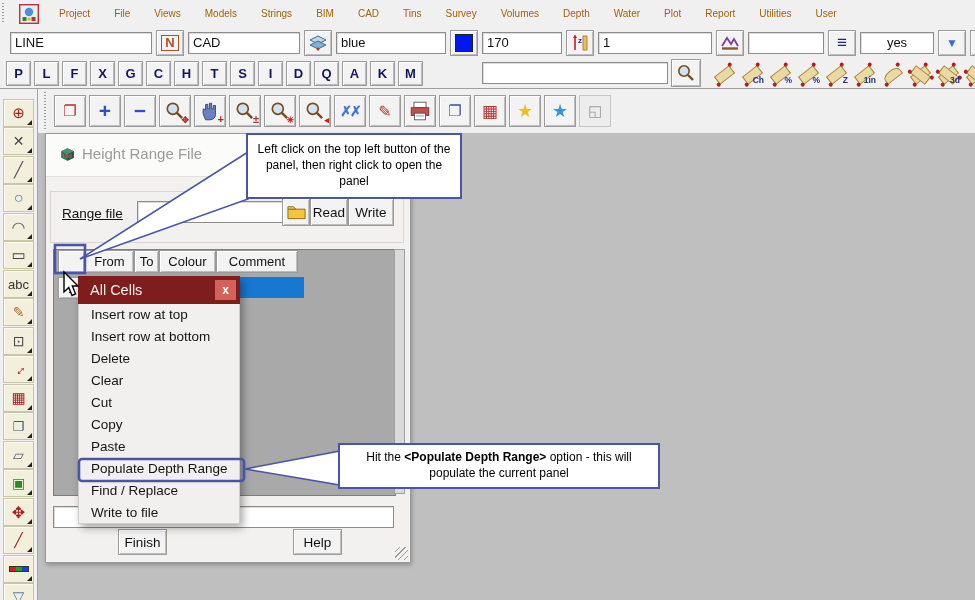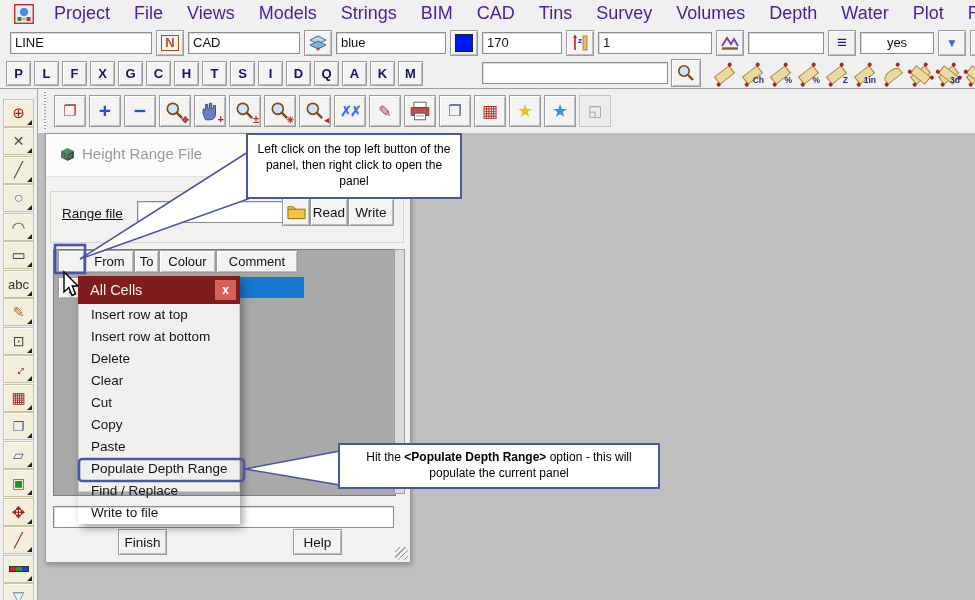--- a/index.html
+++ b/index.html
@@ -11,21 +11,21 @@
 
   
   .raised{background:#f3f3f3;border:1px solid #9b9b9b;box-shadow:inset 1px 1px 0 #ffffff, inset -1px -1px 0 #bdbdbd;}
   .sunken{background:#ffffff;border:1px solid #8c8c8c;box-shadow:inset 1px 1px 0 #dcdcdc;}
   .grip{width:5px;align-self:stretch;margin:3px 2px;background-image:repeating-linear-gradient(to bottom,#9a9a9a 0 1px,transparent 1px 3px);background-size:2px 100%;background-repeat:repeat-y;}
   input{font-family:"Liberation Sans",sans-serif;font-size:13px;color:#111;outline:none;}
 
   
   .menubar{left:0;top:0;width:975px;height:27px;display:flex;align-items:center;border-bottom:1px solid #dcdcdc;}
   .appicon{width:20px;height:20px;margin:0 8px 0 10px;flex:0 0 auto;}
-  .mitem{padding:0 12px;font-size:18px;color:#4c1d95;cursor:default;}
+  .mitem{padding:0 12px;font-size:10px;color:#a16207;cursor:default;}
 
   
   .row2{left:0;top:27px;width:975px;height:31px;display:flex;align-items:center;gap:4px;padding-left:2px;box-sizing:border-box;}
   .fld{height:20px;padding:0 4px;}
   .sbtn{width:26px;height:24px;display:flex;align-items:center;justify-content:center;flex:0 0 auto;font-size:13px;}
 
   
   .row3{left:0;top:58px;width:975px;height:31px;display:flex;align-items:center;gap:3px;padding-left:6px;box-sizing:border-box;border-bottom:1px solid #9f9f9f;}
   .lbt{width:23px;height:23px;display:flex;align-items:center;justify-content:center;font-size:13px;font-weight:bold;color:#15155f;flex:0 0 auto;}
   .rulbtn{width:25px;height:25px;position:relative;flex:0 0 auto;background:transparent;border:none;}
@@ -56,21 +56,21 @@
   .hdr{position:absolute;top:1px;height:21px;display:flex;align-items:center;justify-content:center;font-size:13px;color:#111;}
   .scrollstrip{position:absolute;left:348px;top:115px;width:11px;height:245px;background:#dadada;border:1px solid #a0a0a0;box-sizing:border-box;}
   .msgbar{position:absolute;left:7px;top:372px;width:339px;height:20px;}
   .resizegrip{position:absolute;right:2px;bottom:2px;width:13px;height:13px;background-image:repeating-linear-gradient(135deg,transparent 0 3px,#9a9a9a 3px 4px);}
 
   
   .ctxmenu{left:78px;top:276px;width:162px;height:248px;z-index:40;box-shadow:3px 4px 8px rgba(0,0,0,.35);}
   .ctxhdr{position:absolute;left:0;top:0;width:100%;height:28px;background:#7f1d1d;display:flex;align-items:center;}
   .ctxtitle{margin-left:12px;font-size:14.5px;color:#f3f0ee;}
   .ctxclose{position:absolute;right:4px;top:4px;width:21px;height:20px;background:#d4625a;color:#fff;font-size:12px;font-weight:bold;display:flex;align-items:center;justify-content:center;}
-  .ctxbody{position:absolute;left:0;top:28px;width:100%;height:188px;background:#f2f0ef;border:1px solid #cfccc9;border-top:none;box-sizing:border-box;}
+  .ctxbody{position:absolute;left:0;top:28px;width:100%;height:220px;background:#f2f0ef;border:1px solid #cfccc9;border-top:none;box-sizing:border-box;}
   .ctxitem{height:22px;line-height:22px;padding-left:12px;font-size:13.5px;color:#141414;}
 
   
   .overlaysvg{left:0;top:0;z-index:55;pointer-events:none;}
   .callout{background:#ffffff;border:2px solid #4a55a8;z-index:60;display:flex;align-items:center;justify-content:center;text-align:center;font-size:12px;color:#000;line-height:1.32;box-sizing:border-box;padding:2px 6px;}
 </style>
 </head>
 <body>
 
 <div id="app">

